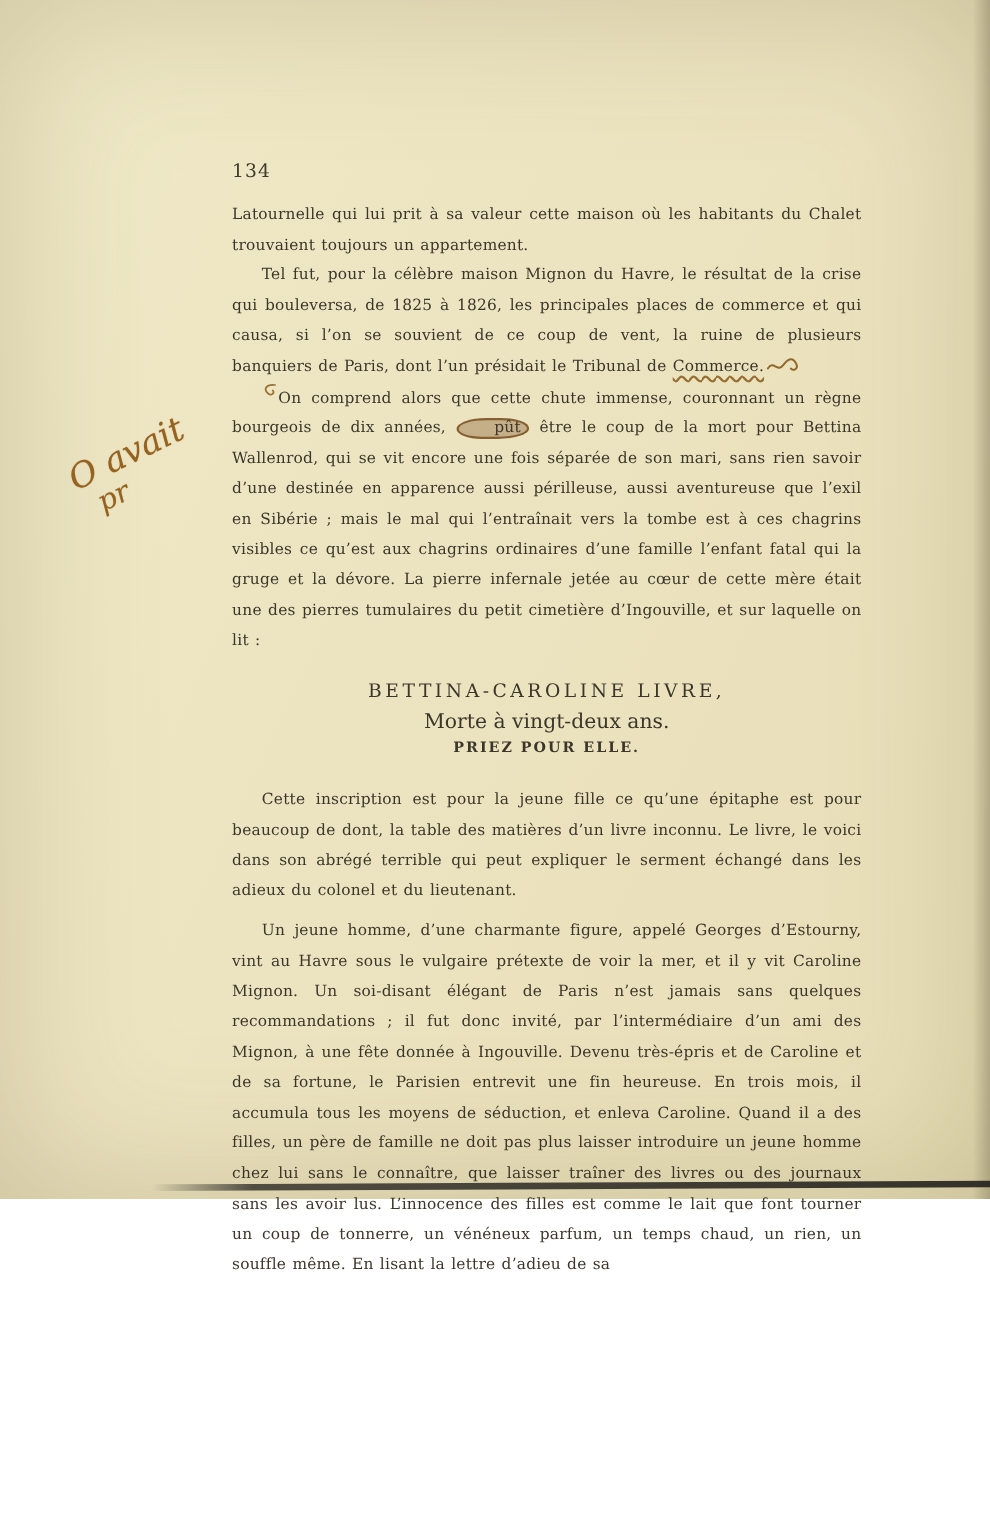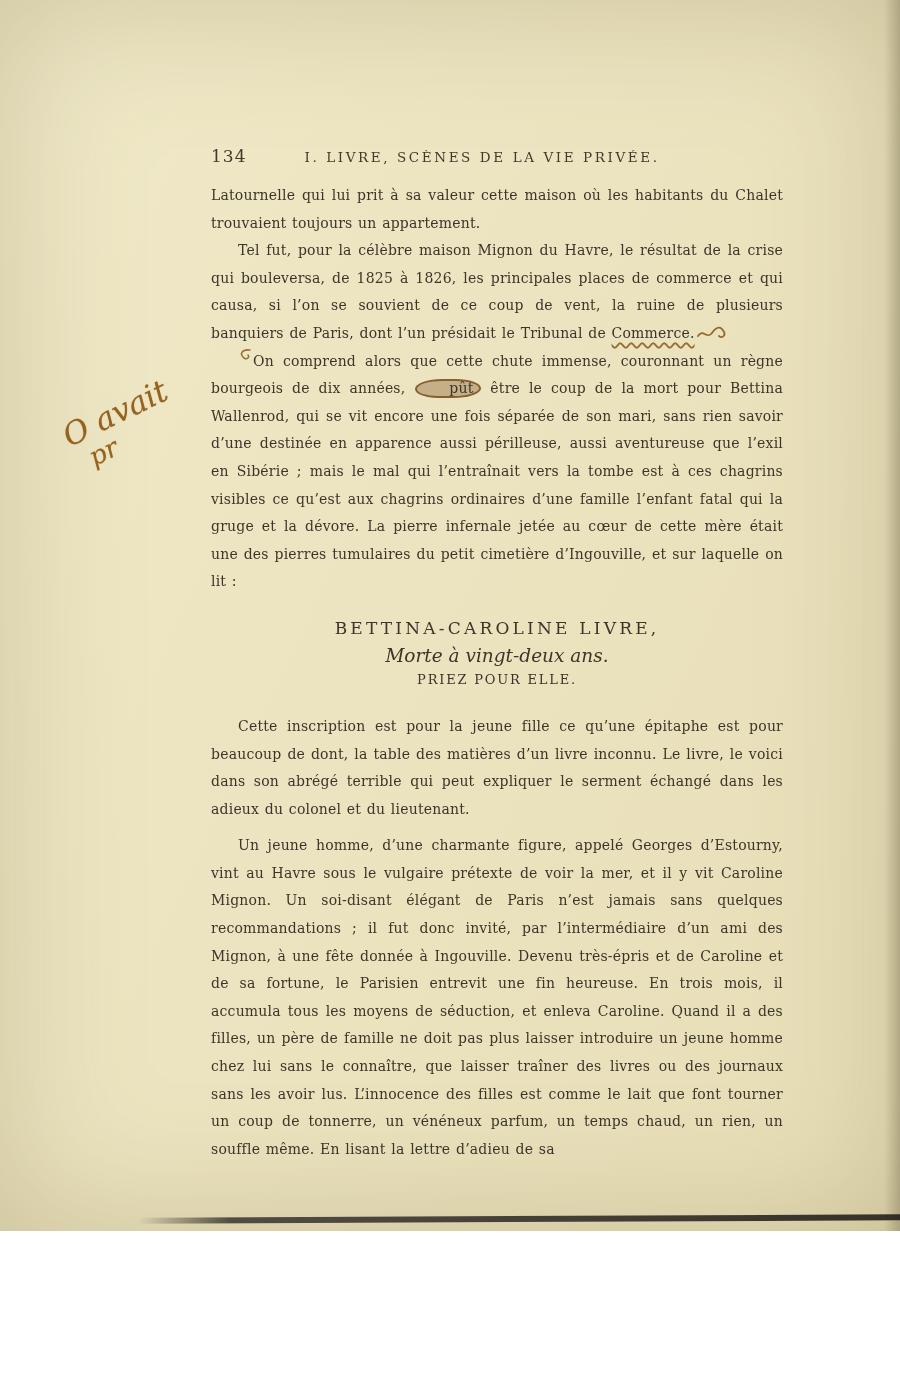--- a/index.html
+++ b/index.html
@@ -6,21 +6,21 @@
     margin: 0;
     padding: 0;
     width: 900px;
     height: 1399px;
     overflow: hidden;
     font-family: "DejaVu Serif", "Liberation Serif", serif;
   }
   .page {
     position: relative;
     width: 900px;
-    height: 1231px;
+    height: 1090px;
     background: linear-gradient(115deg, #f0e9c8 0%, #ece4c0 45%, #e7deb7 100%);
     box-shadow: inset 0 0 140px rgba(120,105,60,.28);
     color: #3c352a;
   }
   .scan-edge-right {
     position: absolute; right: 0; top: 0; width: 16px; height: 100%;
     background: linear-gradient(to right, rgba(90,80,50,0), rgba(90,80,50,.30));
     pointer-events: none;
   }
   .scan-edge-bottom {
@@ -83,28 +83,27 @@
     margin-bottom: 26px;
     text-align: center;
     color: #3c352a;
   }
   .epitaph-name {
     font-size: 17px;
     letter-spacing: 3.2px;
     margin-bottom: 7px;
   }
   .epitaph-italic {
-    font-style: italic;
     font-size: 18.5px;
     margin-bottom: 6px;
     text-align: center;
   }
   .epitaph-pray {
     font-size: 13px;
-    font-weight: normal;
+    font-weight: bold;
     letter-spacing: 1.8px;
     margin-bottom: 5px;
   }
   .epitaph-year {
     font-size: 16.5px;
     letter-spacing: 1px;
   }
   .par-gap { height: 9px; }
   .margin-note {
     position: absolute;
@@ -126,21 +125,20 @@
 </style>
 </head>
 <body>
 
 <div class="page">
 
   <div class="text-column">
 
     <div class="running-head">
       <span class="page-number">134</span>
-      <span class="head-title">I. LIVRE, SCÈNES DE LA VIE PRIVÉE.</span>
     </div>
 
     <p class="body-par"><span>Latournelle qui lui prit à sa valeur cette maison où les habitants du Chalet trouvaient toujours un appartement.</span></p>
 
     <p class="body-par indent"><span>Tel fut, pour la célèbre maison Mignon du Havre, le résultat de la crise qui bouleversa, de 1825 à 1826, les principales places de commerce et qui causa, si l’on se souvient de ce coup de vent, la ruine de plusieurs banquiers de Paris, dont l’un présidait le Tribunal de</span> <span class="ink-underline">Commerce.</span><svg class="flourish-svg" width="34" height="16" viewBox="0 0 34 16">
           <path d="M1 10 C 6 2, 10 14, 15 7 S 24 0, 27 6 C 29 10, 24 13, 22 10" fill="none" stroke="rgba(138,90,26,.9)" stroke-width="1.8" stroke-linecap="round"></path>
         </svg></p>
 
     <p class="body-par indent"><svg class="pen-curl-svg" width="14" height="12" viewBox="0 0 14 12">
           <path d="M12 2 C 4 1, 1 6, 6 10 C 9 12, 12 9, 10 7" fill="none" stroke="rgba(138,90,26,.85)" stroke-width="1.6" stroke-linecap="round"></path>

